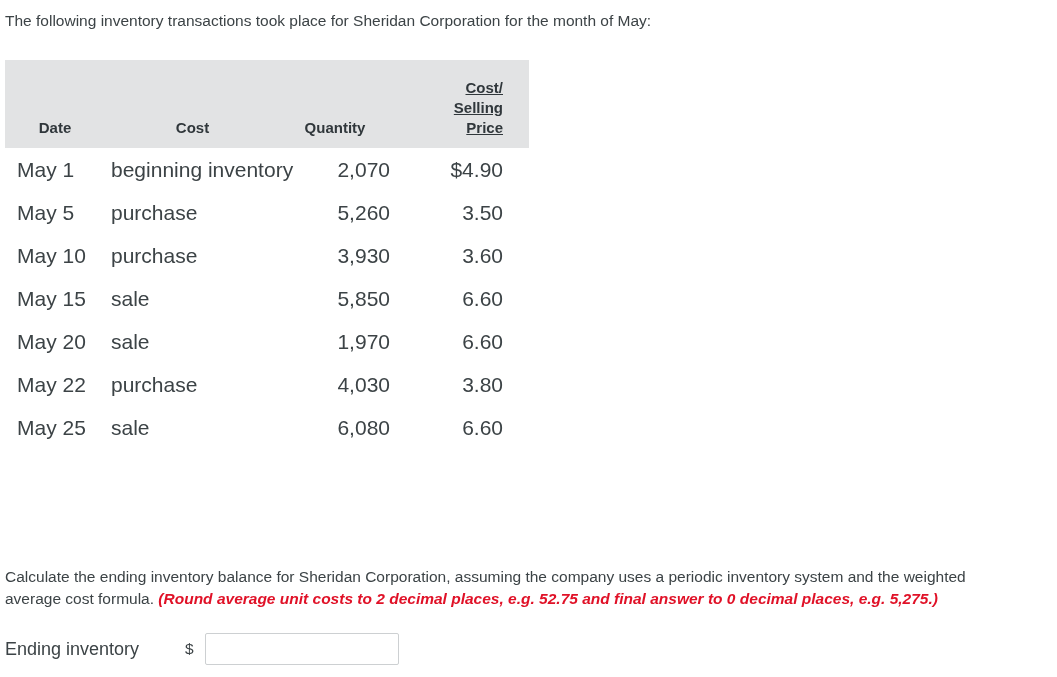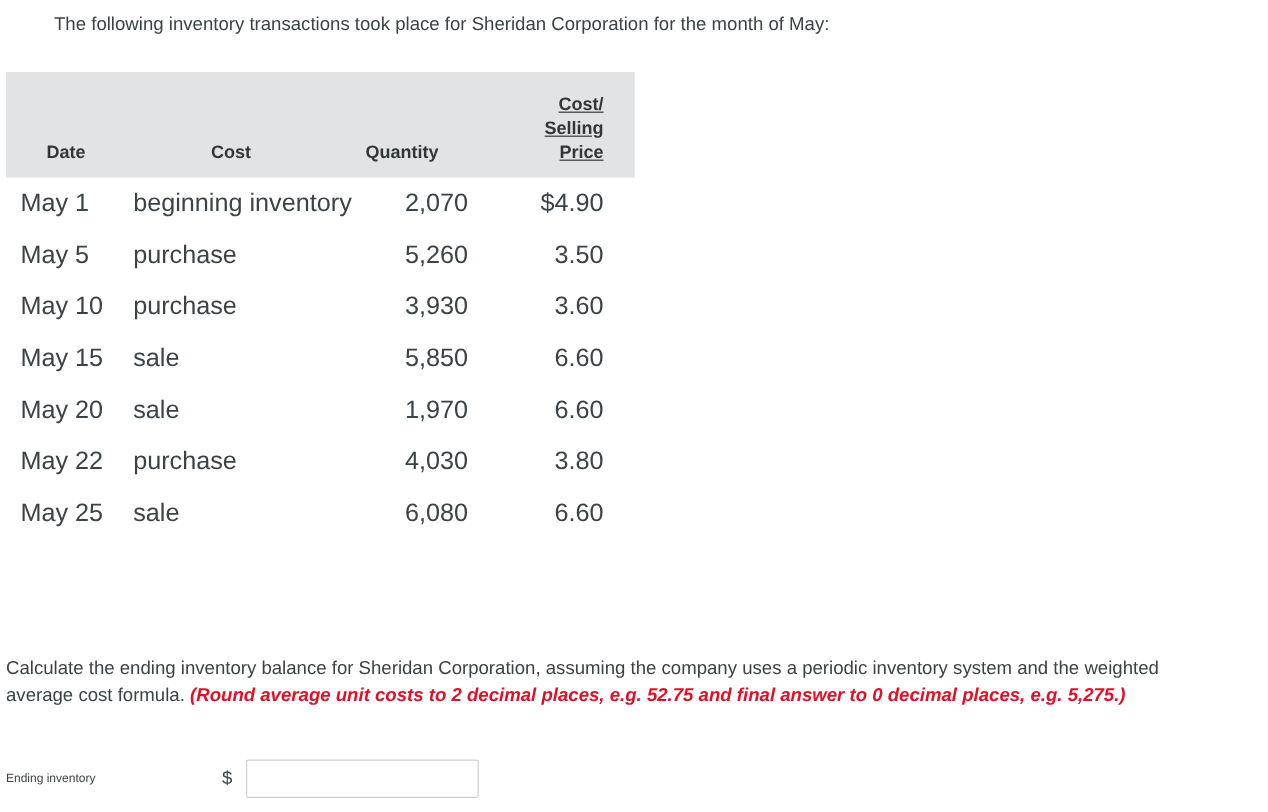--- a/index.html
+++ b/index.html
@@ -17,21 +17,20 @@
   }
 
   .intro {
     position: absolute;
     left: 5px;
     top: 11px;
     font-size: 15.5px;
     line-height: 20px;
     color: #3c4346;
     white-space: nowrap;
-    margin-left: 40px;
   }
 
   
   .inv-table {
     position: absolute;
     left: 5px;
     top: 60px;
     width: 488px;
     border-collapse: collapse;
     table-layout: fixed;
@@ -63,21 +62,21 @@
   }
   .td-date  { text-align: left; padding-left: 12px !important; }
   .td-event { text-align: left; padding-left: 6px !important; }
   .td-qty   { text-align: right; padding-right: 10px !important; }
   .td-price { text-align: right; padding-right: 26px !important; }
 
   
   .question {
     position: absolute;
     left: 5px;
-    top: 547px;
+    top: 566px;
     width: 1015px;
     font-size: 15.5px;
     line-height: 22px;
     color: #3c4346;
   }
   .question .emph {
     color: #e01127;
     font-weight: bold;
     font-style: italic;
   }
@@ -85,21 +84,21 @@
   
   .answer-row {
     position: absolute;
     left: 5px;
     top: 632px;
     display: flex;
     align-items: center;
     height: 34px;
   }
   .answer-label {
-    font-size: 10px;
+    font-size: 18px;
     color: #3c4346;
     width: 180px;
     display: block;
   }
   .dollar-sign {
     font-size: 15.5px;
     color: #3c4346;
     width: 20px;
     display: block;
   }

